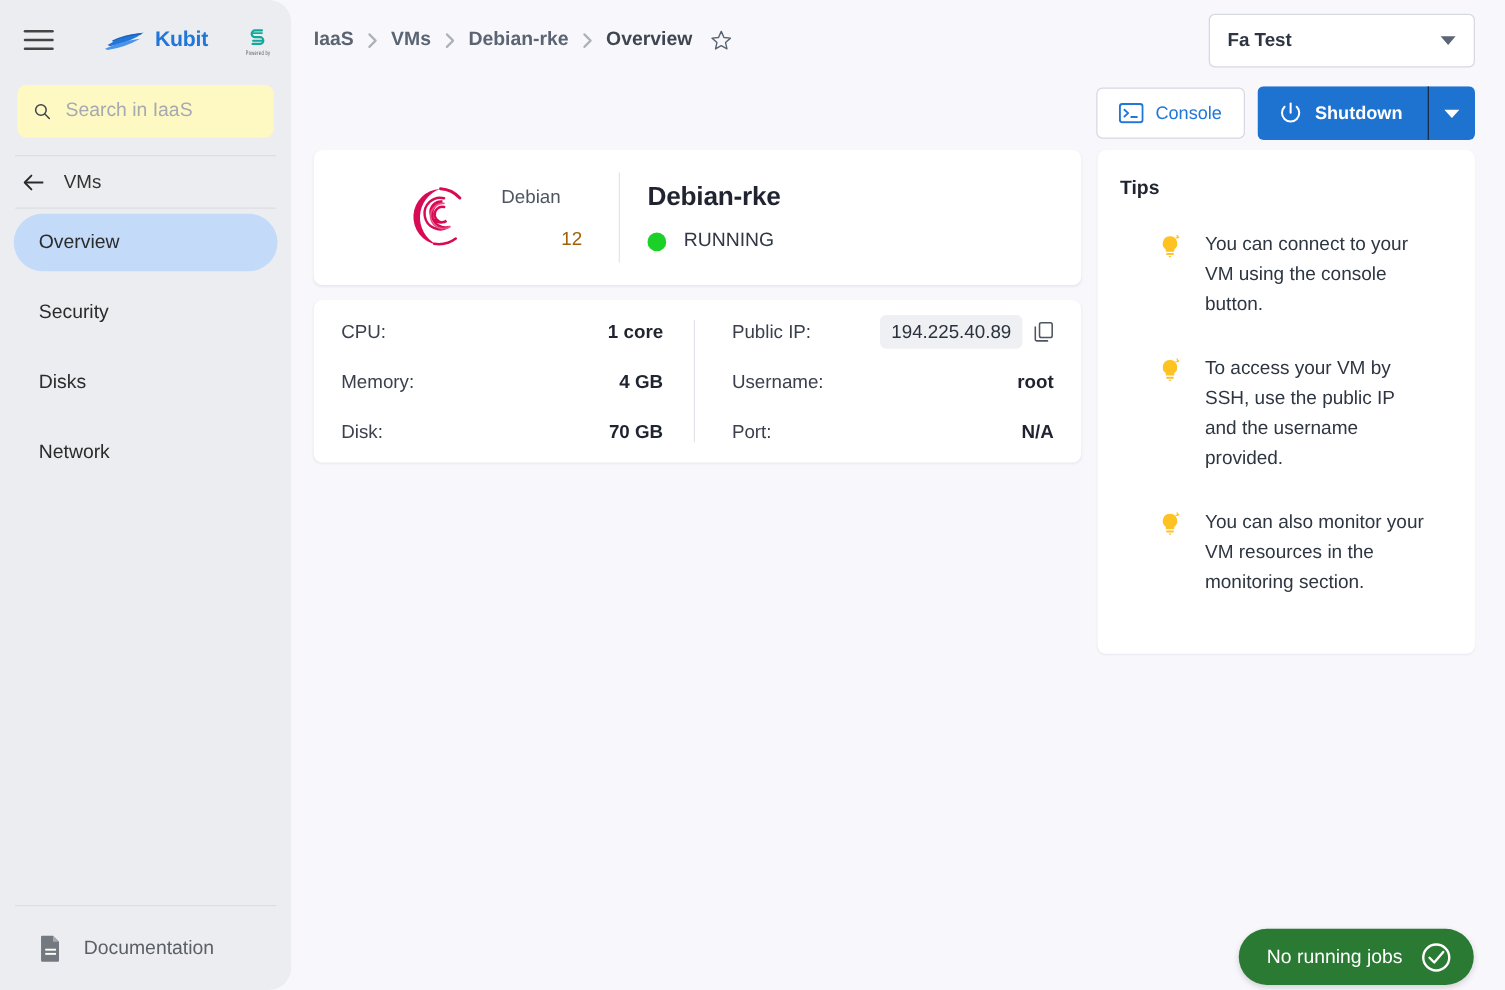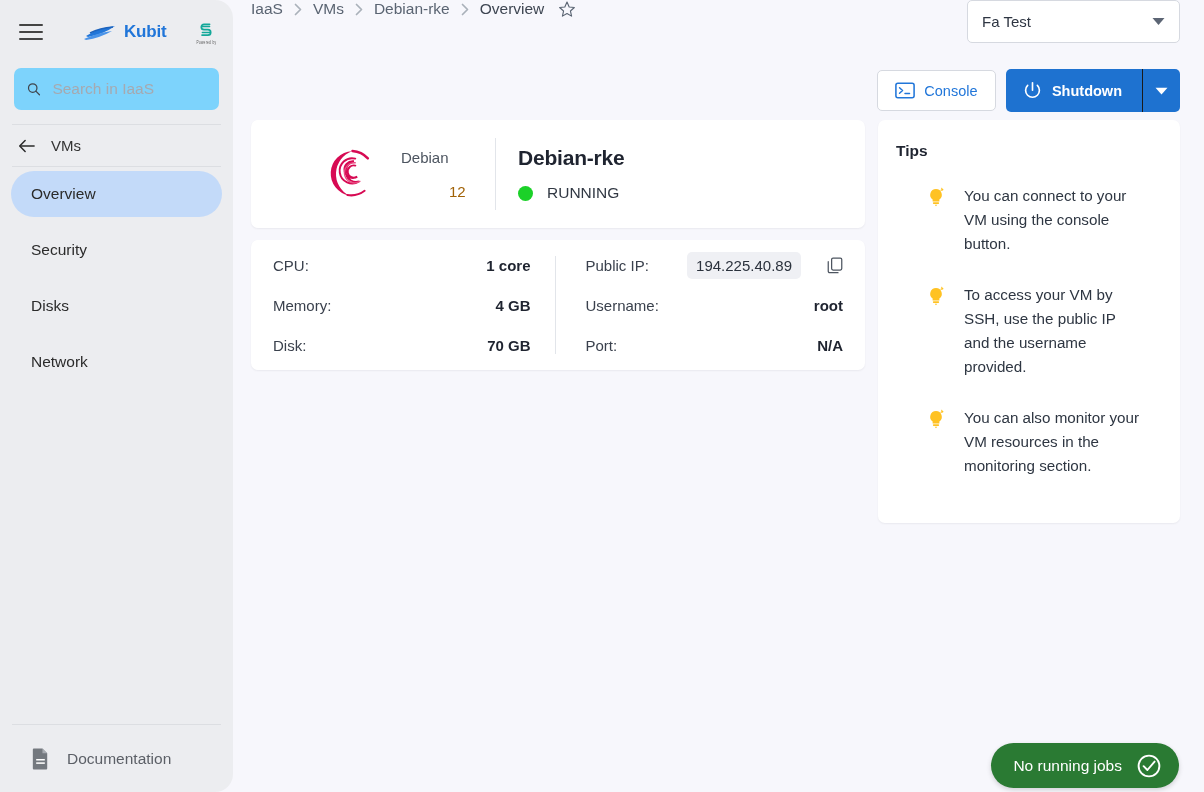--- a/index.html
+++ b/index.html
@@ -85,21 +85,21 @@
     color: #555;
     letter-spacing: 0.3px;
     margin-top: 1px;
     transform: scaleY(1.6);
     white-space: nowrap;
   }
 
   .search-wrap {
     margin: 4px 14px 0 14px;
     height: 42px;
-    background: #7dd3fc;
+    background: #fef9c3;
     border-radius: 7px;
     display: flex;
     align-items: center;
     padding: 0 12px;
     gap: 11px;
   }
   .search-input {
     border: none;
     outline: none;
     background: transparent;
@@ -175,23 +175,24 @@
     flex: 1 1 auto;
     position: relative;
     height: 792px;
     background: #f7f7fc;
     overflow: hidden;
   }
 
   .topbar {
     height: 64px;
     display: flex;
-    align-items: flex-start;
+    align-items: center;
     padding: 0 24px 0 18px;
     justify-content: space-between;
+    font-weight: bold;
   }
 
   .breadcrumb {
     display: flex;
     align-items: center;
     gap: 11px;
     font-size: 15.5px;
   }
   .crumb {
     color: #5a6472;
@@ -369,21 +370,21 @@
   .spec-key { font-size: 15px; color: #3a414d; }
   .spec-val { font-size: 15px; color: #1f2430; font-weight: bold; }
   .specs-vdivider {
     width: 1px;
     height: 98px;
     background: #e2e5ea;
   }
   .ip-chip {
     display: flex;
     align-items: center;
-    gap: 26px;
+    gap: 9px;
   }
   .ip-value {
     background: #eff0f4;
     border-radius: 5px;
     padding: 5px 9px;
     font-size: 15px;
     color: #2b323d;
   }
   .copy-btn {
     cursor: pointer;

